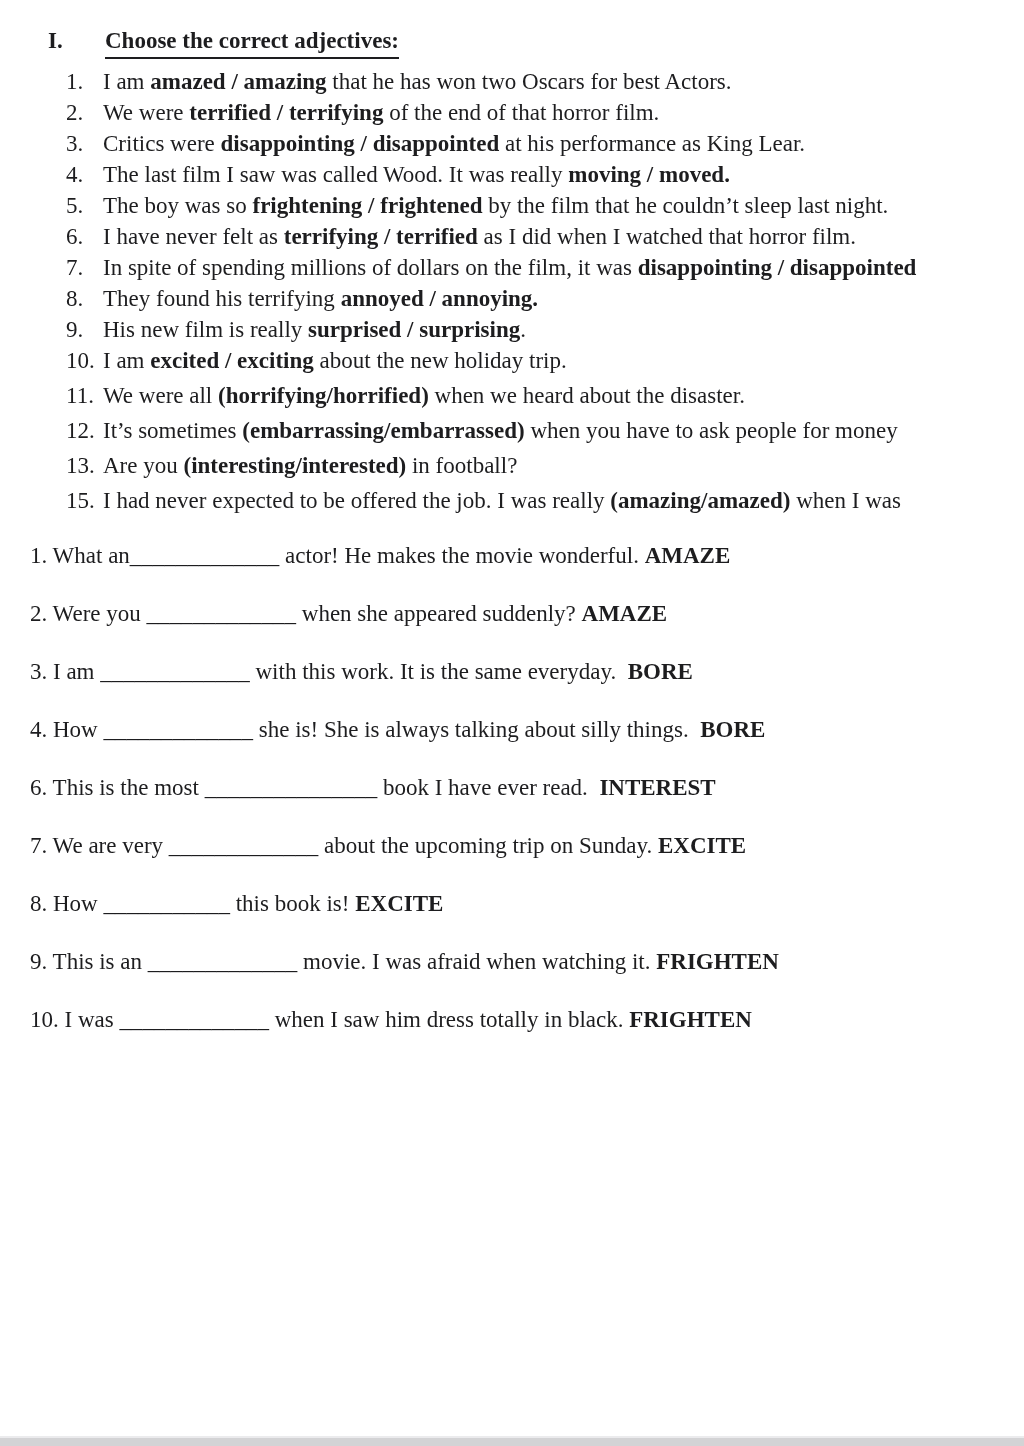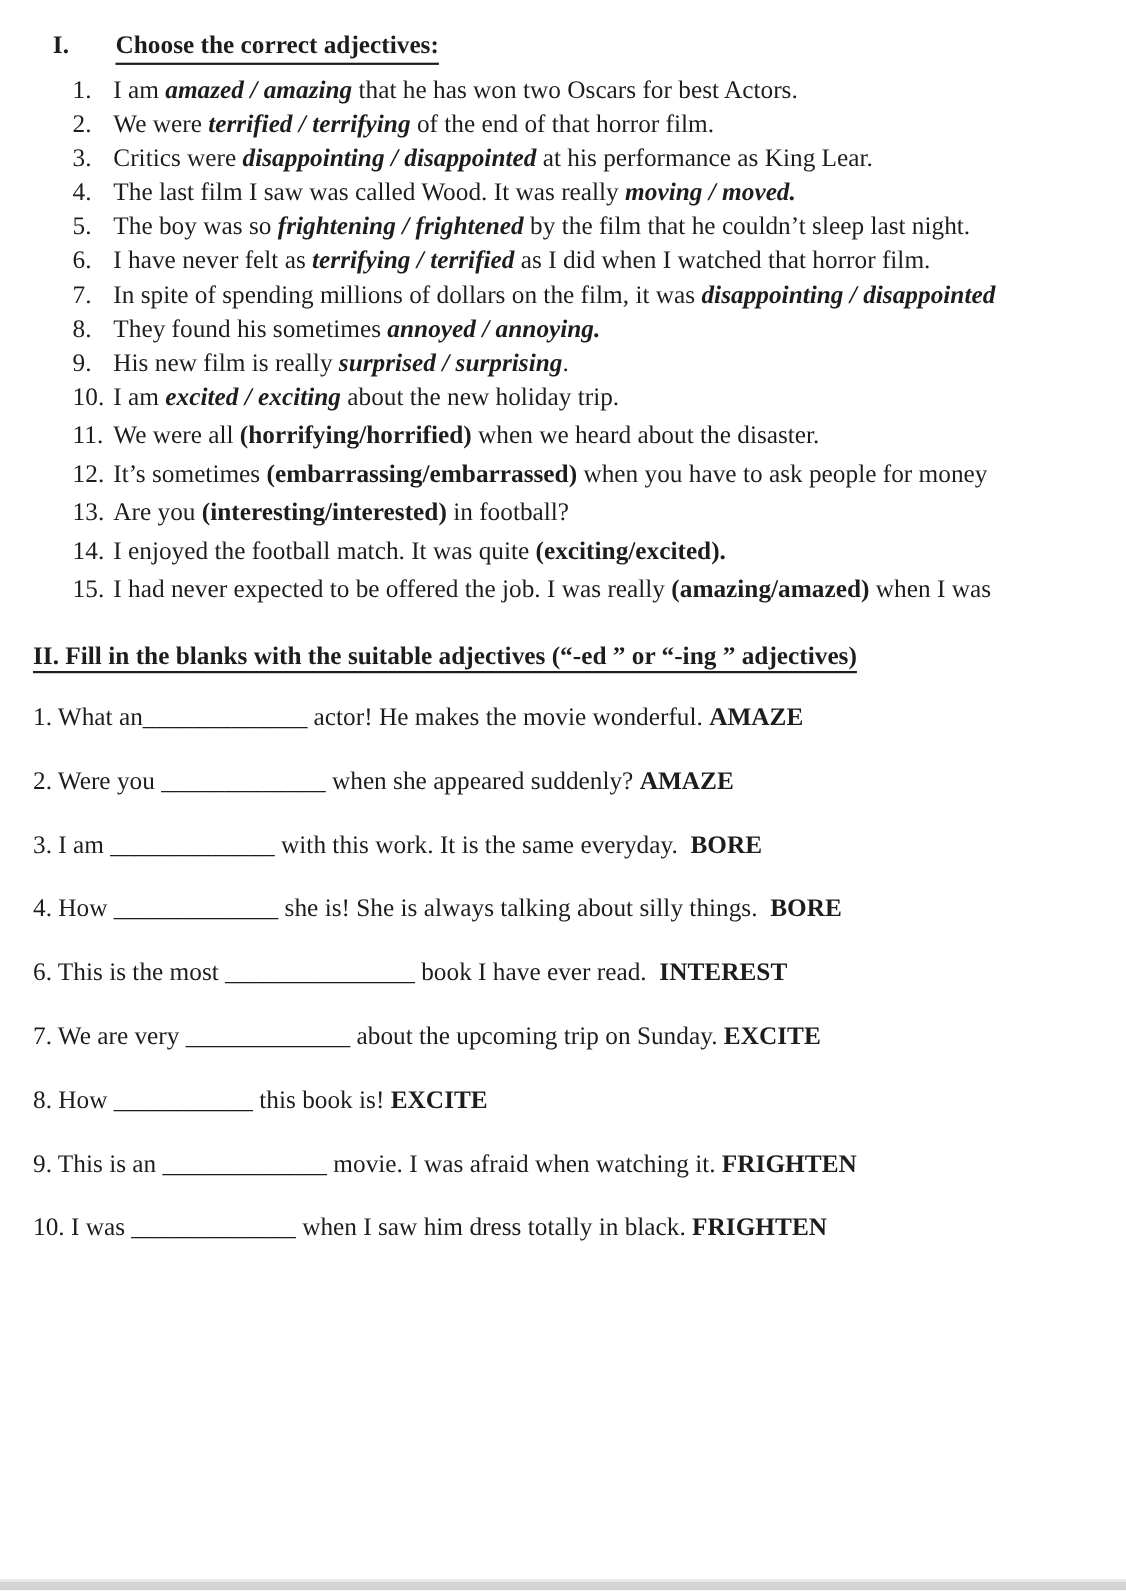--- a/index.html
+++ b/index.html
@@ -30,21 +30,21 @@
   
   .s1-item {
     display: flex;
     margin-left: 66px;
     line-height: 31px;
     white-space: nowrap;
   }
   .s1-item .num { width: 37px; flex: none; }
   .s1-item:nth-child(n+11) { margin-top: 4px; }
   
-  .bi { font-weight: bold; font-style: italic; }
+  .bi { font-weight: bold; }
   .b  { font-weight: bold; }
   
   .s2-heading {
     margin: 31px 0 0 30px;
     font-weight: bold;
     font-size: 23px;
     line-height: 30px;
     white-space: nowrap;
   }
   
@@ -105,21 +105,21 @@
     <span class="txt"><span>I have never felt as </span><span class="bi">terrifying / terrified</span><span> as I did when I watched that horror film.</span></span>
   </div>
 
   <div class="s1-item">
     <span class="num">7.</span>
     <span class="txt"><span>In spite of spending millions of dollars on the film, it was </span><span class="bi">disappointing / disappointed</span></span>
   </div>
 
   <div class="s1-item">
     <span class="num">8.</span>
-    <span class="txt"><span>They found his sometimes </span><span class="bi">annoyed / annoying.</span></span>
+    <span class="txt"><span>They found his terrifying </span><span class="bi">annoyed / annoying.</span></span>
   </div>
 
   <div class="s1-item">
     <span class="num">9.</span>
     <span class="txt"><span>His new film is really </span><span class="bi">surprised / surprising</span><span>.</span></span>
   </div>
 
   <div class="s1-item">
     <span class="num">10.</span>
     <span class="txt"><span>I am </span><span class="bi">excited / exciting</span><span> about the new holiday trip.</span></span>
@@ -133,34 +133,27 @@
   <div class="s1-item">
     <span class="num">12.</span>
     <span class="txt"><span>It’s sometimes </span><span class="b">(embarrassing/embarrassed)</span><span> when you have to ask people for money</span></span>
   </div>
 
   <div class="s1-item">
     <span class="num">13.</span>
     <span class="txt"><span>Are you </span><span class="b">(interesting/interested)</span><span> in football?</span></span>
   </div>
 
-  <div class="s1-item">
-    <span class="num">14.</span>
-    <span class="txt"><span>I enjoyed the football match. It was quite </span><span class="b">(exciting/excited).</span></span>
-  </div>
 
   <div class="s1-item">
     <span class="num">15.</span>
     <span class="txt"><span>I had never expected to be offered the job. I was really </span><span class="b">(amazing/amazed)</span><span> when I was</span></span>
   </div>
 </div>
 
-  <div class="s2-heading">
-    <span class="s2-title">II. Fill in the blanks with the suitable adjectives (“-ed ” or “-ing ” adjectives)</span>
-  </div>
 
   <div class="s2-list">
   <div class="s2-item">
     <span class="txt"><span>1. What an_____________ actor! He makes the movie wonderful. </span><span class="b">AMAZE</span></span>
   </div>
 
   <div class="s2-item">
     <span class="txt"><span>2. Were you _____________ when she appeared suddenly? </span><span class="b">AMAZE</span></span>
   </div>
 

